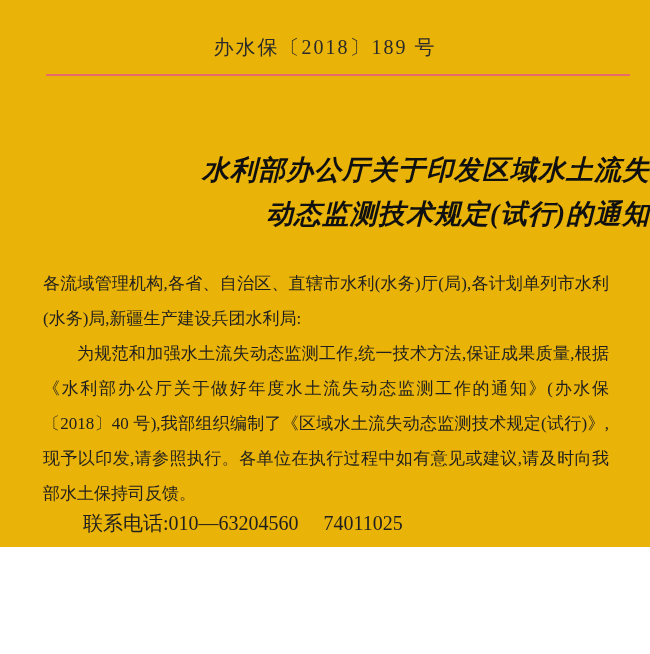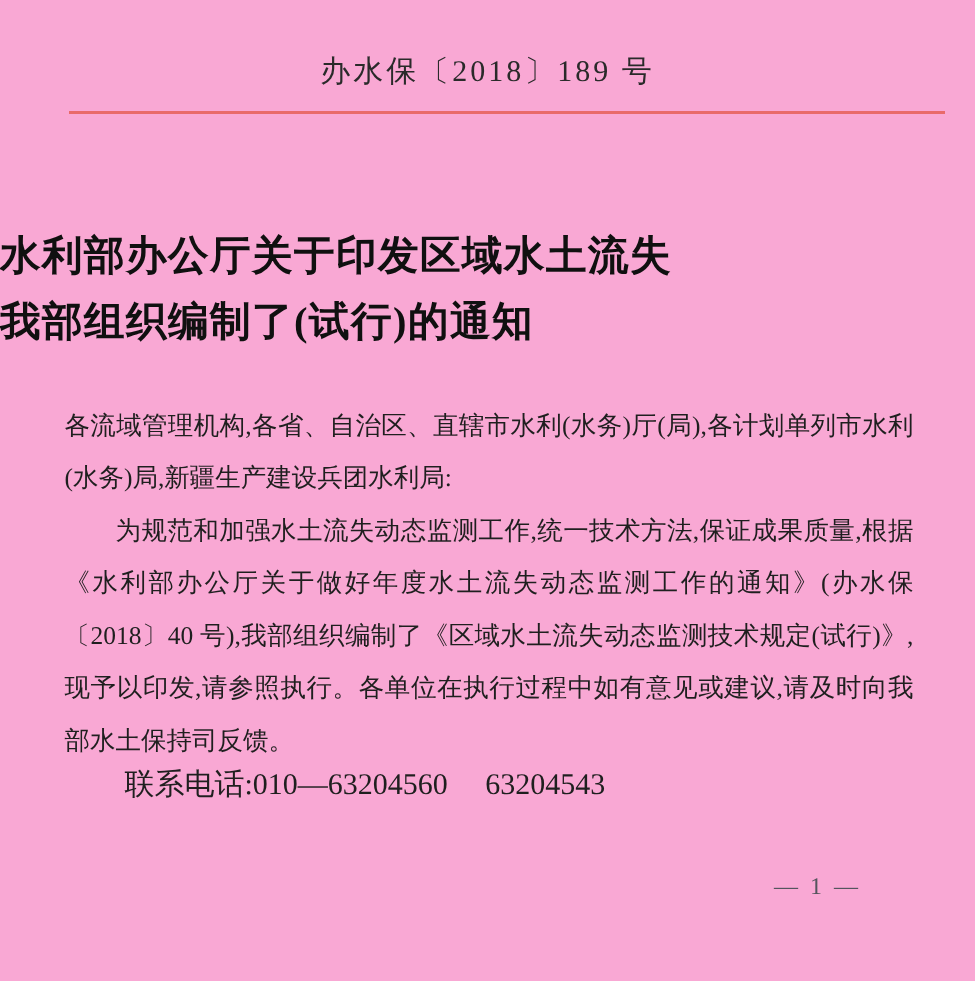--- a/index.html
+++ b/index.html
@@ -3,22 +3,22 @@
 <meta charset="utf-8">
 <style>
   html, body {
     margin: 0;
     padding: 0;
     background: #ffffff;
   }
   .page {
     position: relative;
     width: 650px;
-    height: 654px;
-    background: #f9a8d4;
+    height: 547px;
+    background: #eab308;
     font-family: "Liberation Serif", "DejaVu Serif", serif;
     color: #1f1f1f;
     overflow: hidden;
   }
   .doc-number {
     position: absolute;
     top: 34px;
     left: 0;
     width: 100%;
     text-align: center;
@@ -32,26 +32,27 @@
     left: 46px;
     width: 584px;
     height: 2px;
     background: #e96a6a;
   }
   .title-block {
     position: absolute;
     top: 148px;
     left: 0;
     width: 100%;
-    text-align: left;
+    text-align: right;
     font-size: 27px;
     font-weight: bold;
     color: #101010;
     line-height: 44px;
     letter-spacing: 1px;
+    font-style: italic;
   }
   .body-text {
     position: absolute;
     top: 266px;
     left: 43px;
     width: 566px;
     font-size: 17px;
     line-height: 35px;
     text-align: justify;
     text-justify: inter-character;
@@ -91,27 +92,27 @@
 <body>
 
 <div class="page">
 
   <div class="doc-number">办水保〔2018〕189 号</div>
 
   <div class="red-line"></div>
 
   <div class="title-block">
     <div>水利部办公厅关于印发区域水土流失</div>
-    <div>我部组织编制了(试行)的通知</div>
+    <div>动态监测技术规定(试行)的通知</div>
   </div>
 
   <div class="body-text">
     <p>各流域管理机构,各省、自治区、直辖市水利(水务)厅(局),各计划单列市水利(水务)局,新疆生产建设兵团水利局:</p>
     <p class="para-indent">为规范和加强水土流失动态监测工作,统一技术方法,保证成果质量,根据《水利部办公厅关于做好年度水土流失动态监测工作的通知》(办水保〔2018〕40 号),我部组织编制了《区域水土流失动态监测技术规定(试行)》,现予以印发,请参照执行。各单位在执行过程中如有意见或建议,请及时向我部水土保持司反馈。</p>
   </div>
 
   <div class="contact-block">
-    <div class="contact-line">联系电话:010—63204560　 63204543</div>
+    <div class="contact-line">联系电话:010—63204560　 74011025</div>
   </div>
 
   <div class="page-number">— 1 —</div>
 
 </div>
 
 </body></html>

